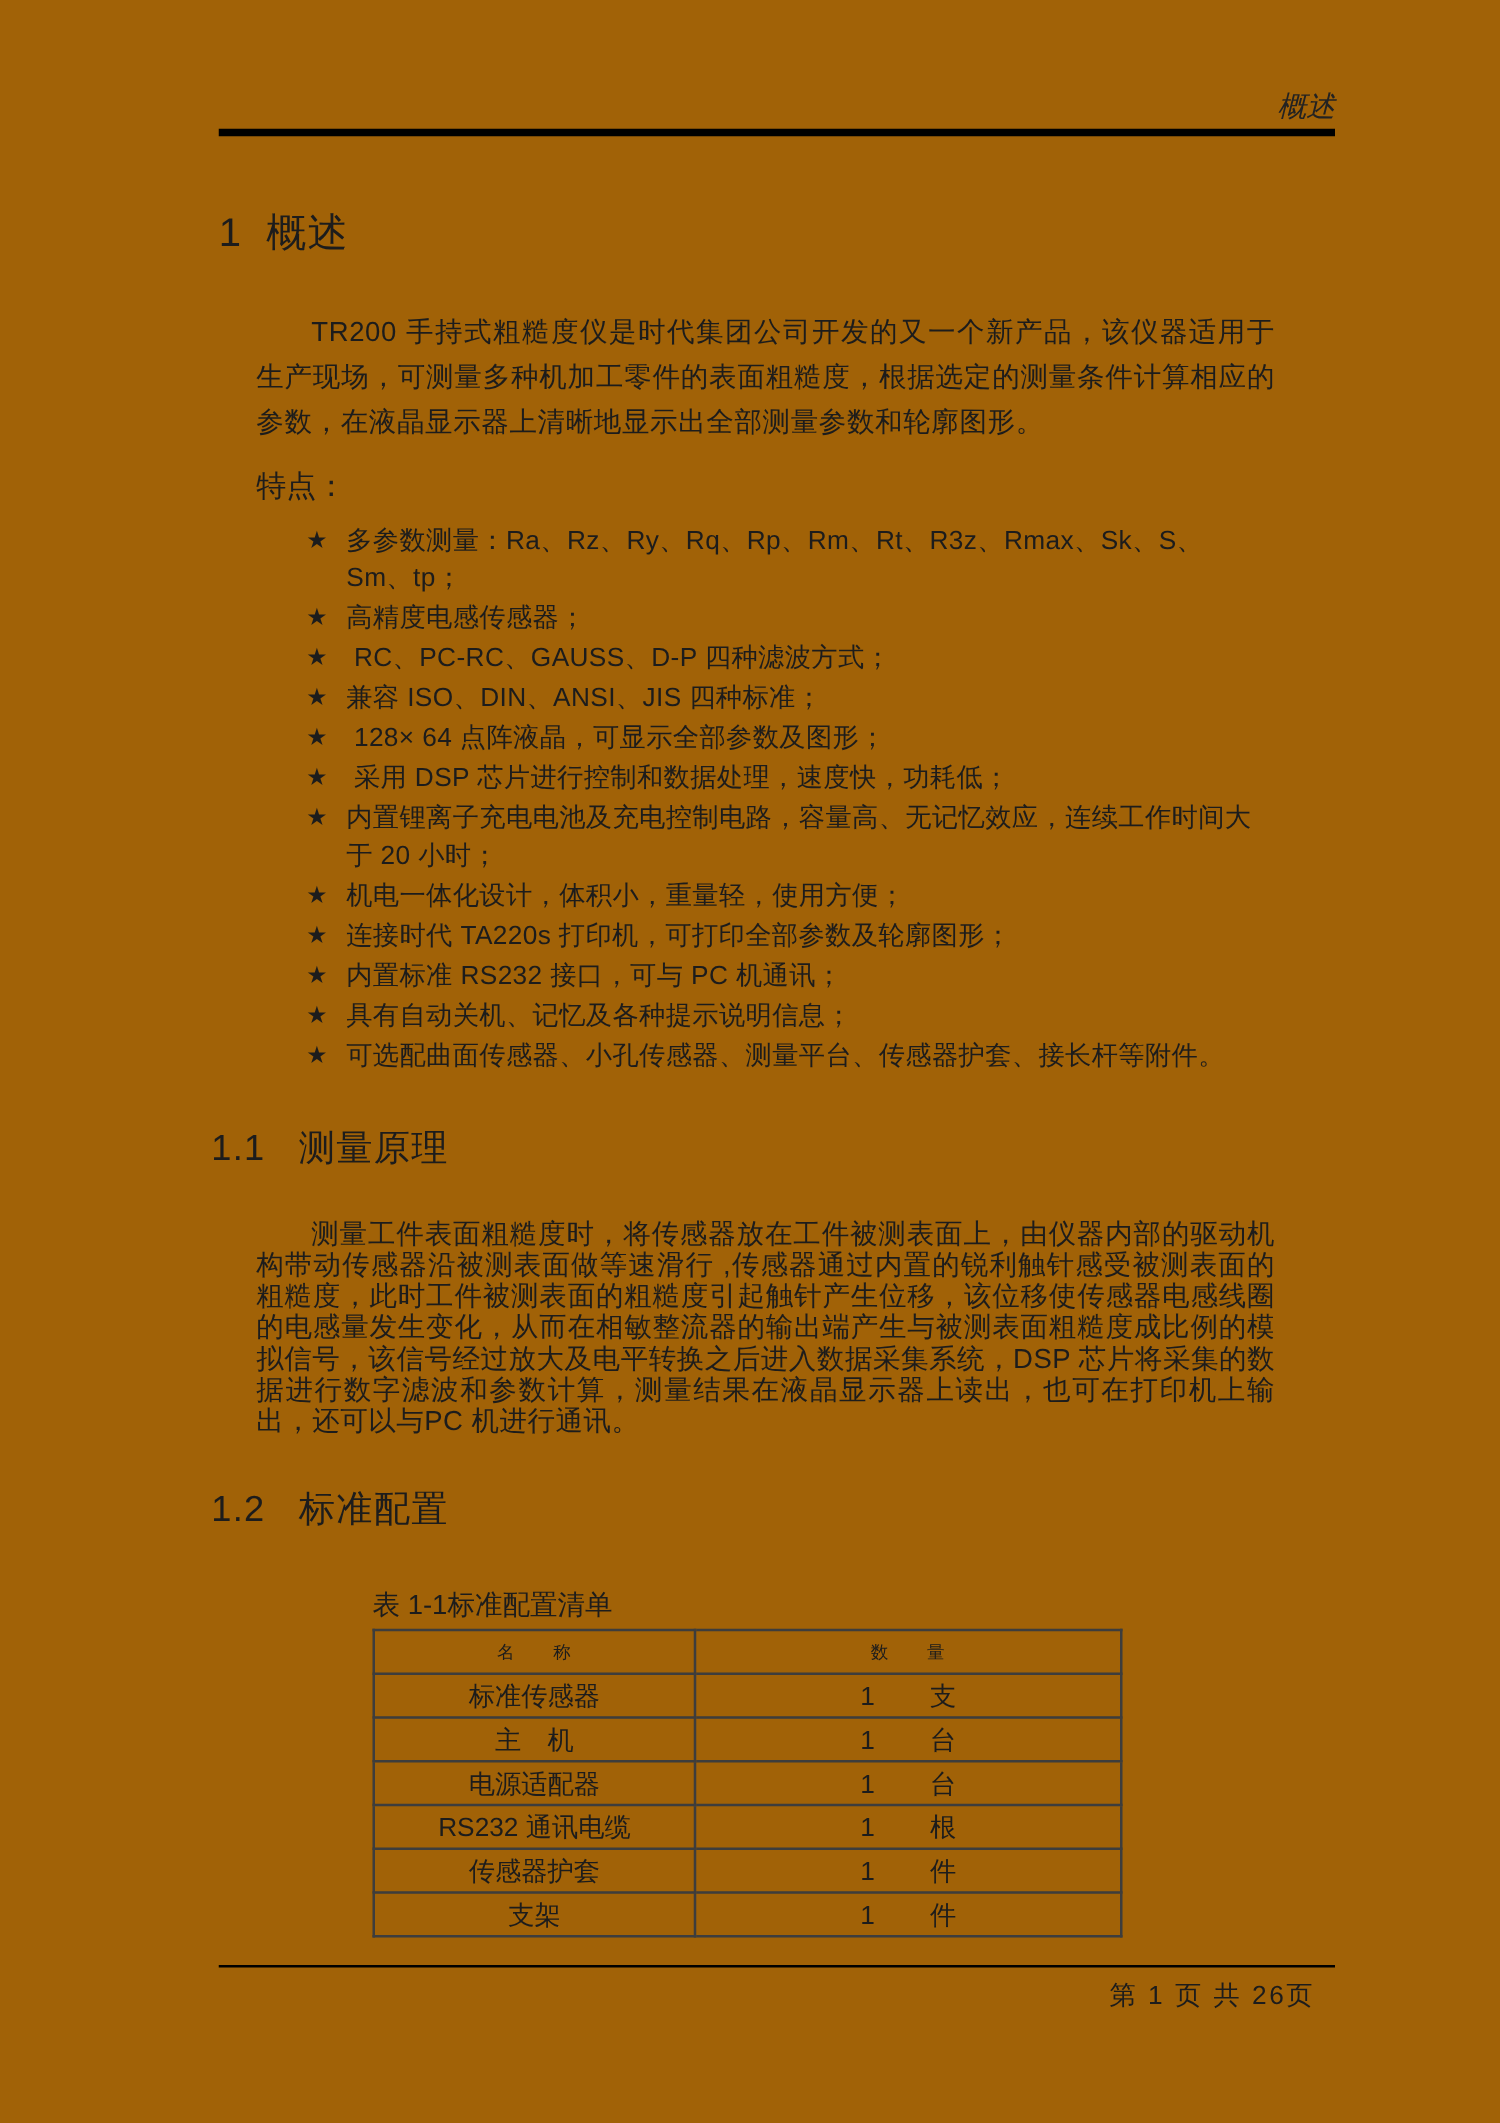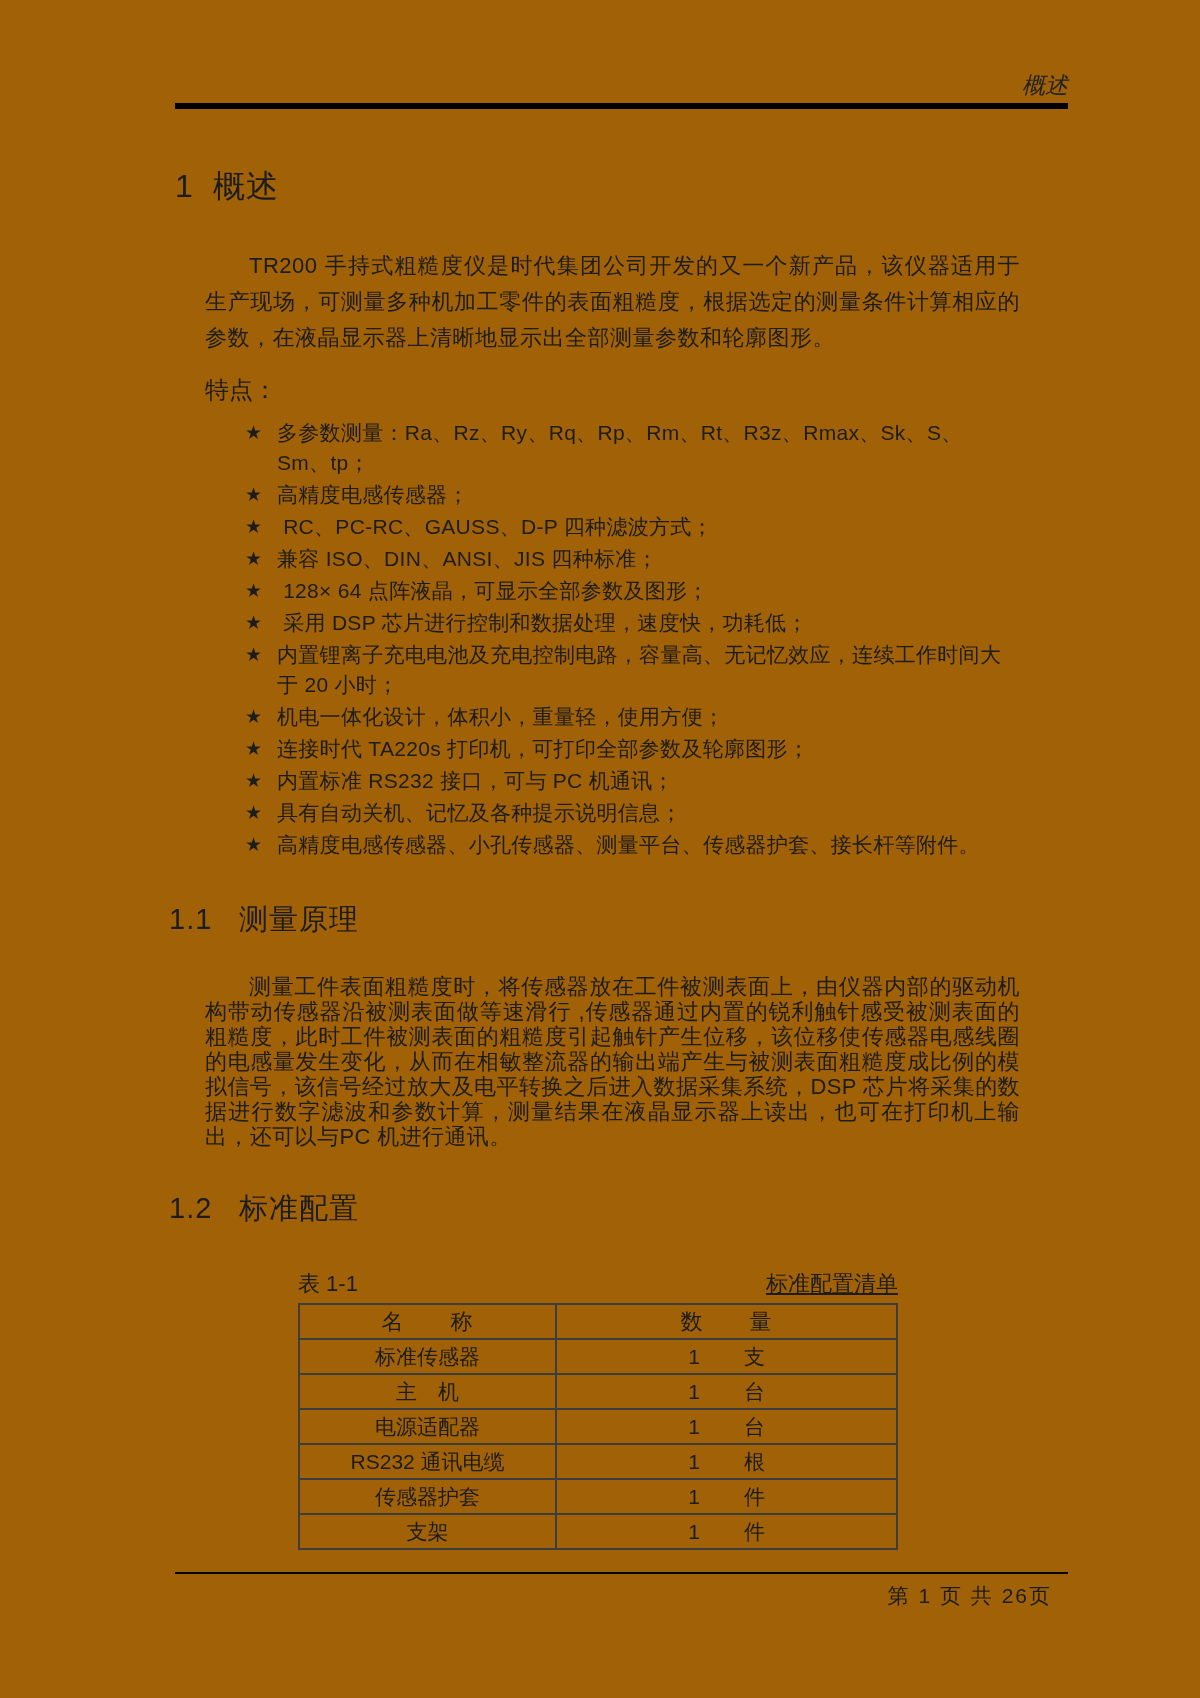--- a/index.html
+++ b/index.html
@@ -99,35 +99,35 @@
     letter-spacing: 0.4px;
   }
   .table-caption {
     display: flex;
     margin: 42px 0 0 123px;
     width: 600px;
     font-size: 22px;
     line-height: 30px;
   }
   .table-caption .cap-label { flex: 0 0 auto; }
-  .table-caption .cap-title { flex: 1; text-align: right; text-decoration: underline; }
+  .table-caption .cap-title { flex: 1; text-align: left; }
   table.config {
     border-collapse: collapse;
     margin: 4px 0 0 123px;
     width: 600px;
     table-layout: fixed;
   }
   table.config th, table.config td {
     border: 2px solid #3d3d3d;
     height: 33px;
     text-align: center;
     font-weight: normal;
     padding: 0;
   }
-  table.config th { font-size: 22px; letter-spacing: 1px; }
+  table.config th { font-size: 14px; letter-spacing: 1px; }
   table.config td { font-size: 21px; }
   table.config col.c-name { width: 43%; }
   table.config col.c-qty  { width: 57%; }
   .qty-unit { display: inline-block; margin-left: 44px; }
   .footer-rule {
     position: absolute;
     top: 1572px; left: 175px; right: 180px;
     height: 2px;
     background: #000;
   }
@@ -209,21 +209,21 @@
           <span class="ftext">内置标准 RS232 接口，可与 PC 机通讯；</span>
         </li>
 
         <li>
           <span class="star">★</span>
           <span class="ftext">具有自动关机、记忆及各种提示说明信息；</span>
         </li>
 
         <li>
           <span class="star">★</span>
-          <span class="ftext">高精度电感传感器、小孔传感器、测量平台、传感器护套、接长杆等附件。</span>
+          <span class="ftext">可选配曲面传感器、小孔传感器、测量平台、传感器护套、接长杆等附件。</span>
         </li>
       </ul>
 
     <h2 class="h2">
       <span class="sec-num">1.1</span>
       <span>测量原理</span>
     </h2>
 
     <p class="body-para">测量工件表面粗糙度时，将传感器放在工件被测表面上，由仪器内部的驱动机构带动传感器沿被测表面做等速滑行 ,传感器通过内置的锐利触针感受被测表面的粗糙度，此时工件被测表面的粗糙度引起触针产生位移，该位移使传感器电感线圈的电感量发生变化，从而在相敏整流器的输出端产生与被测表面粗糙度成比例的模拟信号，该信号经过放大及电平转换之后进入数据采集系统，DSP 芯片将采集的数据进行数字滤波和参数计算，测量结果在液晶显示器上读出，也可在打印机上输出，还可以与PC 机进行通讯。</p>
 

